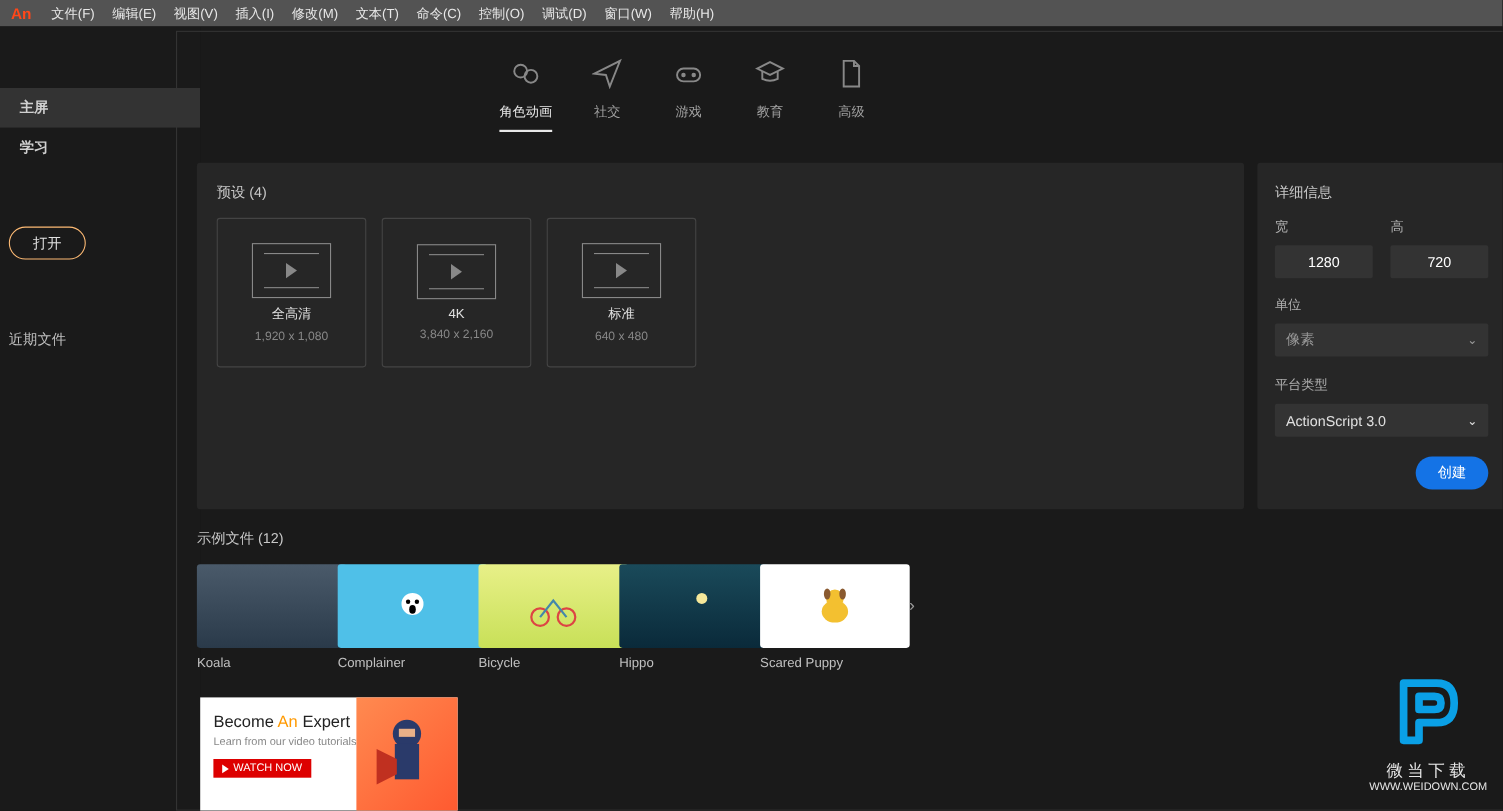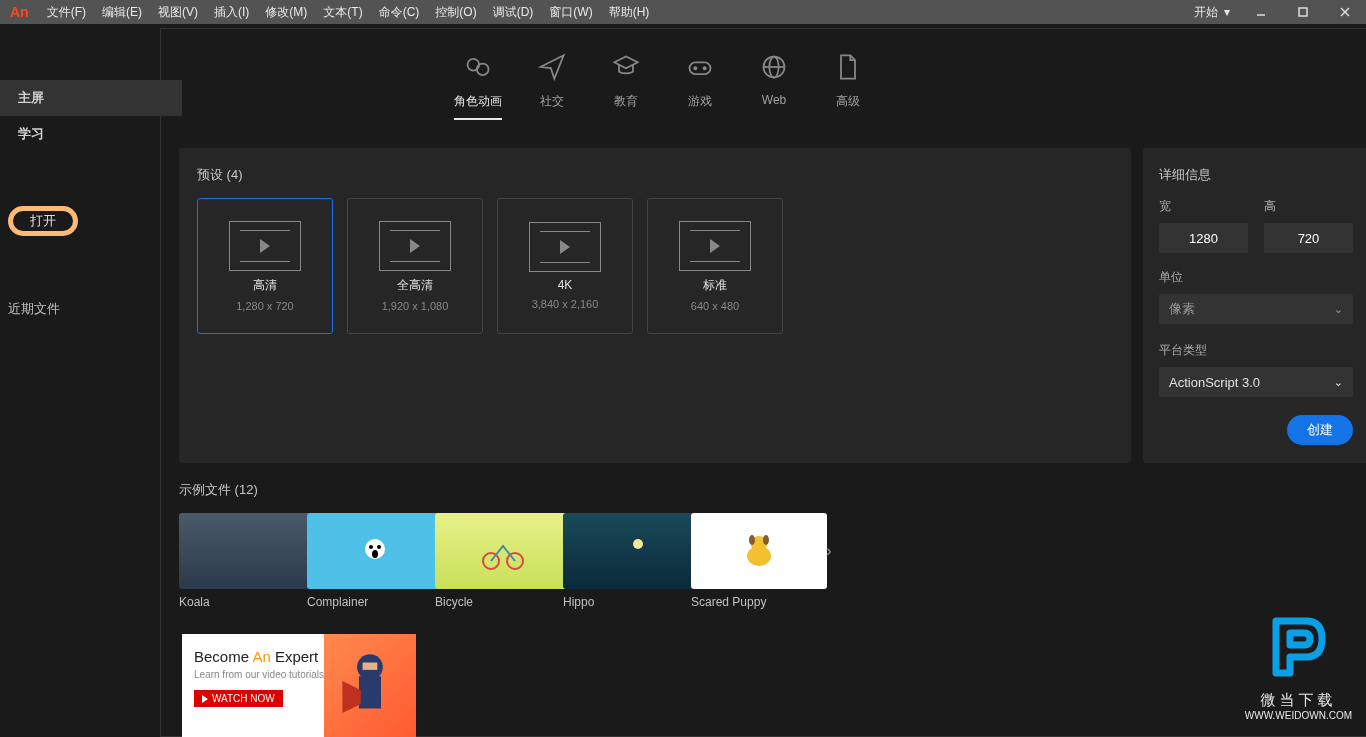--- a/index.html
+++ b/index.html
@@ -7,21 +7,21 @@
 .menubar { height: 24px; background: #535353; display: flex; align-items: center; font-size: 12px; color: #e8e8e8; }
 .app-logo { padding: 0 10px; color: #ff4719; font-weight: bold; font-size: 14px; }
 .menu-item { padding: 0 8px; cursor: pointer; }
 .menubar-right { margin-left: auto; display: flex; align-items: center; }
 .start-btn { padding: 0 10px; display: flex; align-items: center; gap: 6px; }
 .window-btn { width: 42px; height: 24px; display: flex; align-items: center; justify-content: center; }
 .main { display: flex; height: calc(100% - 24px); }
 .sidebar { width: 182px; background: #1a1a1a; padding-top: 56px; }
 .nav-item { padding: 9px 18px; font-size: 13px; color: #d0d0d0; cursor: pointer; font-weight: bold; }
 .nav-item.active { background: #333333; }
-.open-btn { margin: 54px 0 4px 8px; width: 70px; height: 30px; border: 5px solid #fdba74; border-radius: 16px; background: transparent; color: #e0e0e0; font-size: 13px; cursor: pointer; display:flex; align-items:center; justify-content:center;}
+.open-btn { margin: 54px 0 4px 8px; width: 70px; height: 30px; border: 1px solid #fdba74; border-radius: 16px; background: transparent; color: #e0e0e0; font-size: 13px; cursor: pointer; display:flex; align-items:center; justify-content:center;}
 .recent-label { padding-left: 8px; font-size: 13px; color: #c0c0c0; margin-top: 64px; }
 .content { flex: 1; background: #1a1a1a; position: relative; }
 .content-box { position: absolute; left: -22px; top: 4px; right: -22px; bottom: 0; border: 1px solid #333; }
 .category-tabs { display: flex; padding: 24px 0 16px 0; border-bottom: 0; }
 .cat-tab { width: 74px; display: flex; flex-direction: column; align-items: center; gap: 12px; font-size: 12px; color: #a0a0a0; cursor: pointer; }
 .cat-tab svg { width: 28px; height: 28px; stroke: #888; fill: none; stroke-width: 1.5; }
 .cat-tab.active { color: #e8e8e8; }
 .cat-tab.active .cat-label { border-bottom: 2px solid #e8e8e8; padding-bottom: 8px; }
 .cat-label { padding-bottom: 8px; }
 .workspace { display: flex; gap: 12px; padding: 12px 18px 0 18px; }
@@ -73,42 +73,20 @@
   <span class="menu-item">编辑(E)</span>
   <span class="menu-item">视图(V)</span>
   <span class="menu-item">插入(I)</span>
   <span class="menu-item">修改(M)</span>
   <span class="menu-item">文本(T)</span>
   <span class="menu-item">命令(C)</span>
   <span class="menu-item">控制(O)</span>
   <span class="menu-item">调试(D)</span>
   <span class="menu-item">窗口(W)</span>
   <span class="menu-item">帮助(H)</span>
-  <div class="menubar-right">
-    <div class="start-btn">
-        <span>开始</span>
-        <span>▾</span>
-      </div>
-    <div class="window-btn">
-        <svg width="12" height="12">
-          <line x1="2" y1="9" x2="10" y2="9" stroke="#ddd" stroke-width="1.5"></line>
-        </svg>
-      </div>
-    <div class="window-btn">
-        <svg width="12" height="12">
-          <rect x="2" y="2" width="8" height="8" stroke="#ddd" fill="none" stroke-width="1.5"></rect>
-        </svg>
-      </div>
-    <div class="window-btn">
-        <svg width="12" height="12">
-          <line x1="2" y1="2" x2="10" y2="10" stroke="#ddd" stroke-width="1.5"></line>
-          <line x1="10" y1="2" x2="2" y2="10" stroke="#ddd" stroke-width="1.5"></line>
-        </svg>
-      </div>
-  </div>
 </div>
 
 <div class="main">
   <div class="sidebar">
     <div class="nav-item active">主屏</div>
     <div class="nav-item">学习</div>
     <button class="open-btn">打开</button>
     <div class="recent-label">近期文件</div>
   </div>
 
@@ -123,61 +101,46 @@
         <span class="cat-label">角色动画</span>
       </div>
       <div class="cat-tab">
         <svg viewBox="0 0 24 24">
               <path d="M2 12 L22 2 L14 22 L11 13 Z"></path>
             </svg>
         <span class="cat-label">社交</span>
       </div>
       <div class="cat-tab">
         <svg viewBox="0 0 24 24">
-              <path d="M2 8 L12 3 L22 8 L12 13 Z"></path>
-              <path d="M6 10 L6 16 Q12 19 18 16 L18 10"></path>
-            </svg>
-        <span class="cat-label">教育</span>
-      </div>
-      <div class="cat-tab">
-        <svg viewBox="0 0 24 24">
               <rect x="3" y="8" width="18" height="10" rx="5"></rect>
               <circle cx="8" cy="13" r="1" fill="#888"></circle>
               <circle cx="16" cy="13" r="1" fill="#888"></circle>
             </svg>
         <span class="cat-label">游戏</span>
       </div>
       <div class="cat-tab">
         <svg viewBox="0 0 24 24">
-              <circle cx="12" cy="12" r="9"></circle>
-              <ellipse cx="12" cy="12" rx="4" ry="9"></ellipse>
-              <line x1="3" y1="12" x2="21" y2="12"></line>
-            </svg>
-        <span class="cat-label">Web</span>
+              <path d="M2 8 L12 3 L22 8 L12 13 Z"></path>
+              <path d="M6 10 L6 16 Q12 19 18 16 L18 10"></path>
+            </svg>
+        <span class="cat-label">教育</span>
       </div>
       <div class="cat-tab">
         <svg viewBox="0 0 24 24">
               <path d="M6 2 L14 2 L18 6 L18 22 L6 22 Z"></path>
               <path d="M14 2 L14 6 L18 6"></path>
             </svg>
         <span class="cat-label">高级</span>
       </div>
     </div>
 
     <div class="workspace">
       <div class="presets-area">
         <div class="section-title">预设 (4)</div>
         <div class="preset-grid">
-          <div class="preset-card selected">
-            <div class="preset-thumb">
-                  <div class="play-tri"></div>
-                </div>
-            <div class="preset-name">高清</div>
-            <div class="preset-dim">1,280 x 720</div>
-          </div>
           <div class="preset-card">
             <div class="preset-thumb">
                   <div class="play-tri"></div>
                 </div>
             <div class="preset-name">全高清</div>
             <div class="preset-dim">1,920 x 1,080</div>
           </div>
           <div class="preset-card">
             <div class="preset-thumb">
                   <div class="play-tri"></div>

